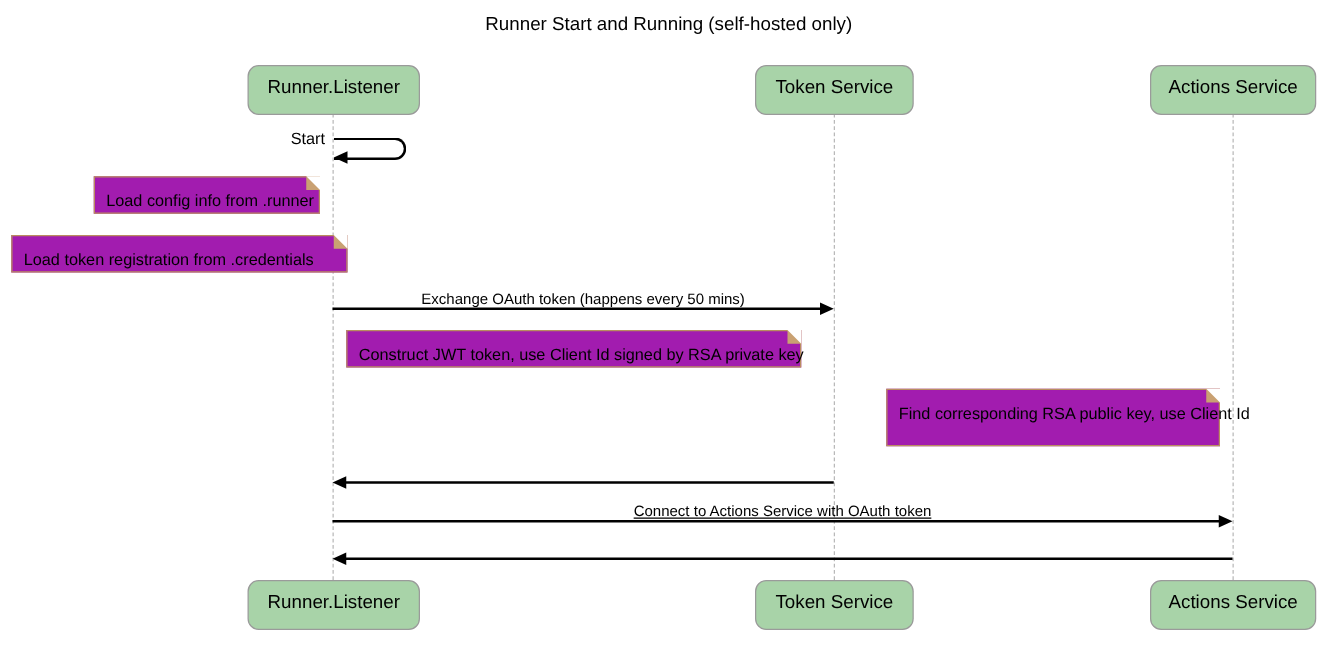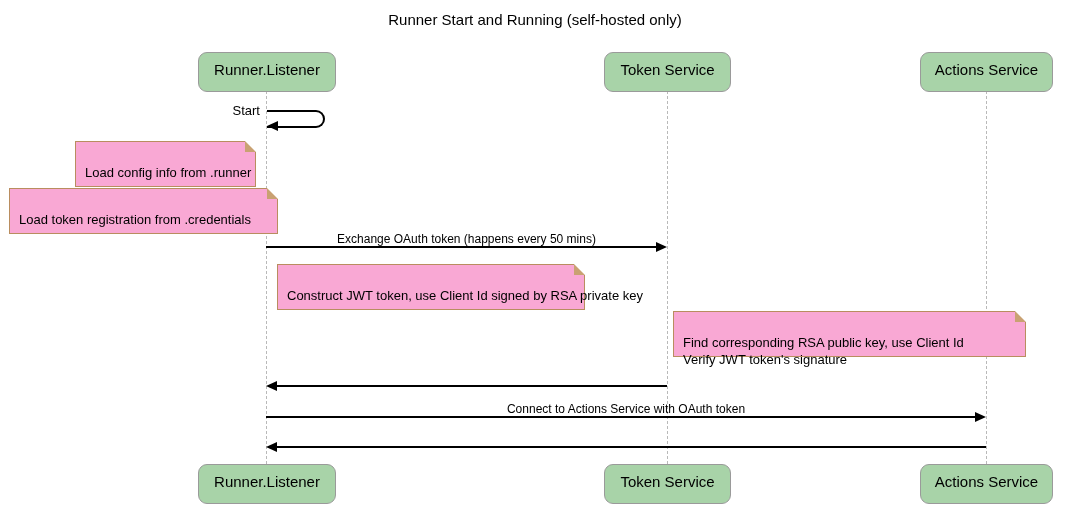--- a/index.html
+++ b/index.html
@@ -32,25 +32,25 @@
     line-height: 34px;
     text-align: center;
     background: #a8d3a8;
     border: 1px solid #9a9a9a;
     border-radius: 9px;
     font-size: 15px;
     box-sizing: border-box;
   }
   .note {
     position: absolute;
-    background: #f9a8d4;
+    background: #a21caf;
     border: 1px solid #b98d5f;
     font-size: 13px;
     line-height: 17px;
-    padding: 22px 9px;
+    padding: 10px 9px;
     box-sizing: border-box;
   }
   .note::after {            
     content: '';
     position: absolute;
     top: -1px; right: -1px;
     width: 0; height: 0;
     border-style: solid;
     border-width: 0 11px 11px 0;
     border-color: #ffffff #ffffff #c9a172 #c9a172;
@@ -123,32 +123,31 @@
   </div>
 
   <div class="note" style="left:9px; top:188px; width:269px; height:30px;">
     <span class="line">Load token registration from .credentials</span>
   </div>
 
   <div class="msg-label" style="left:266px; top:232px; width:401px;">Exchange OAuth token (happens every 50 mins)</div>
   <div class="msg-line" style="left:266px; top:246px; width:392px;"></div>
   <div class="arrow-right" style="left:656px; top:242px;"></div>
 
-  <div class="note" style="left:277px; top:264px; width:308px; height:30px;">
+  <div class="note" style="left:277px; top:264px; width:364px; height:30px;">
     <span class="line">Construct JWT token, use Client Id signed by RSA private key</span>
   </div>
 
-  <div class="note" style="left:673px; top:311px; width:353px; height:46px;">
+  <div class="note" style="left:709px; top:311px; width:267px; height:46px;">
     <span class="line">Find corresponding RSA public key, use Client Id</span>
-    <span class="line">Verify JWT token's signature</span>
   </div>
 
   <div class="msg-line" style="left:275px; top:385px; width:392px;"></div>
   <div class="arrow-left" style="left:266px; top:381px;"></div>
 
-  <div class="msg-label" style="left:266px; top:402px; width:720px;">Connect to Actions Service with OAuth token</div>
+  <div class="msg-label" style="left:266px; top:402px; width:720px;text-decoration:underline;">Connect to Actions Service with OAuth token</div>
   <div class="msg-line" style="left:266px; top:416px; width:711px;"></div>
   <div class="arrow-right" style="left:975px; top:412px;"></div>
 
   <div class="msg-line" style="left:275px; top:446px; width:711px;"></div>
   <div class="arrow-left" style="left:266px; top:442px;"></div>
 
 </div>
 
 </body></html>

